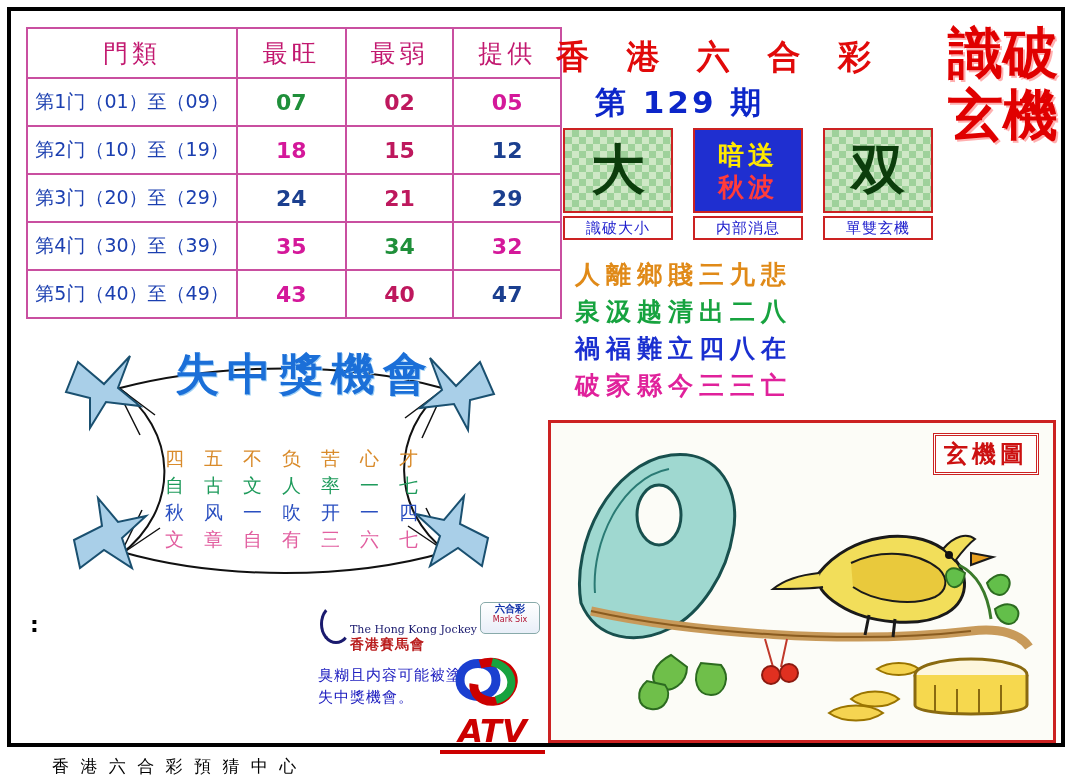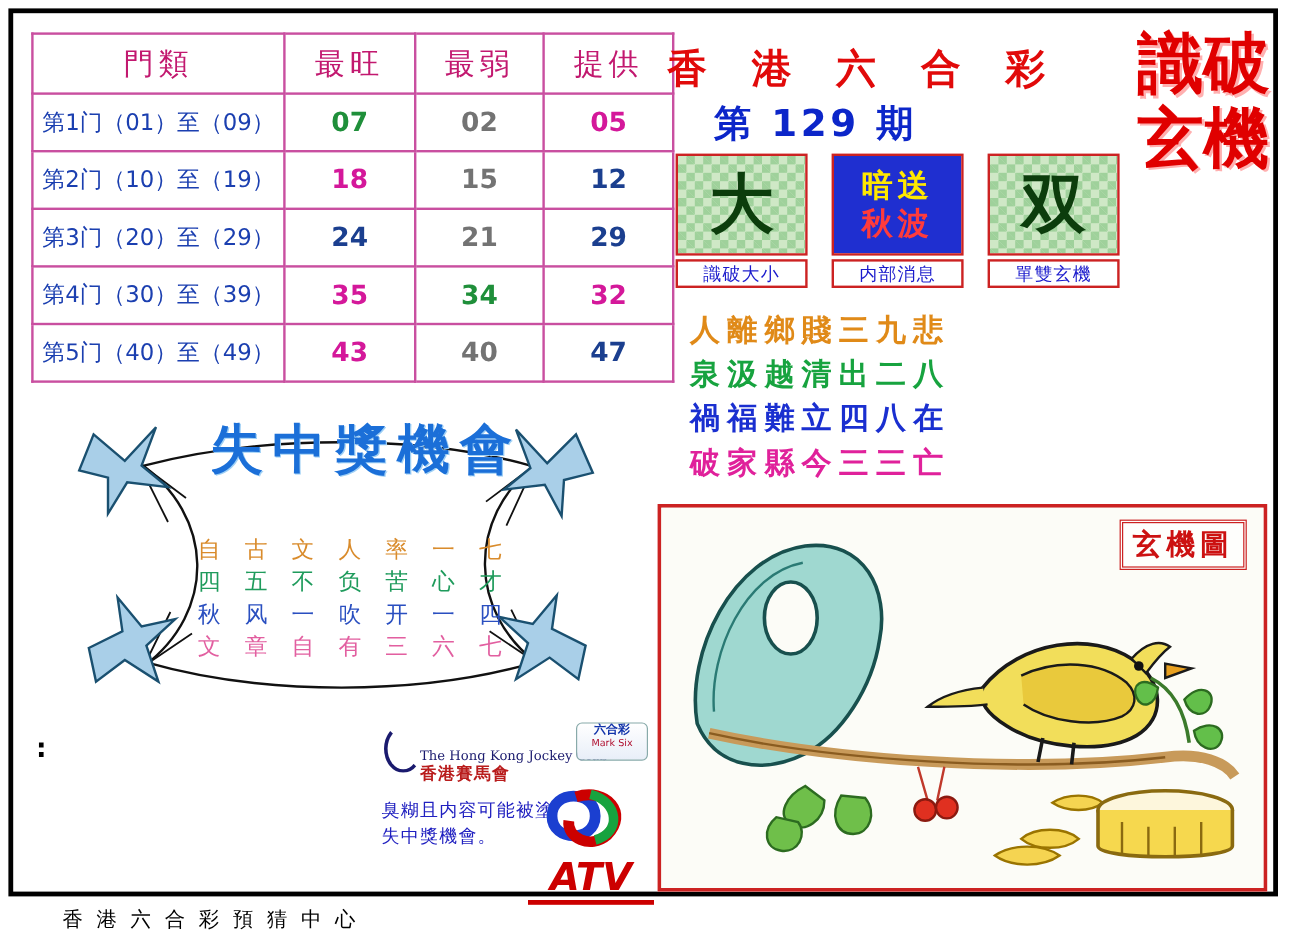--- a/index.html
+++ b/index.html
@@ -55,21 +55,21 @@
     font-size: 19px;
     color: #1b3fb0;
     letter-spacing: 0px;
     white-space: nowrap;
   }
   .tbl td.c1 { width: 197px; }
   .tbl td.c2 { width: 100px; }
   .tbl td.c3 { width: 99px; }
   .tbl td.c4 { width: 99px; }
   .num-hot  { color: #1b3f8f; font-weight: bold; }
-  .num-cold { color: #737373; font-weight: bold; }
+  .num-cold { color: #be185d; font-weight: bold; }
   .num-give { color: #d4189a; font-weight: bold; }
   .num-give.blue { color: #1b3f8f; }
   .num-hot.pink { color: #d4189a; }
   .num-cold.green { color: #1f8f3a; }
   .num-hot.green { color: #1f8f3a; }
 
   
   .xuanji-title {
     position: absolute;
     left: 175px;
@@ -421,22 +421,22 @@
     </g>
 
     <g>
       <path d="M428 198 L400 184 L404 156 L384 180 L356 174 L380 196 L370 226 L398 208 L422 226 Z" fill="#a9cfe8" stroke="#1a5070" stroke-width="2"></path>
     </g>
   </svg>
 
   <div class="xuanji-title">失中獎機會</div>
 
   <div class="poem-left">
+    <div>四 五 不 负 苦 心 才</div>
     <div>自 古 文 人 率 一 七</div>
-    <div>四 五 不 负 苦 心 才</div>
     <div>秋 风 一 吹 开 一 四</div>
     <div>文 章 自 有 三 六 七</div>
   </div>
 
   <div class="colon">:</div>
 
   <div class="jc">
     <div class="jc-arc"></div>
     <div class="jc-name">香港賽馬會</div>
     <div class="jc-name-en">The Hong Kong Jockey Club</div>

